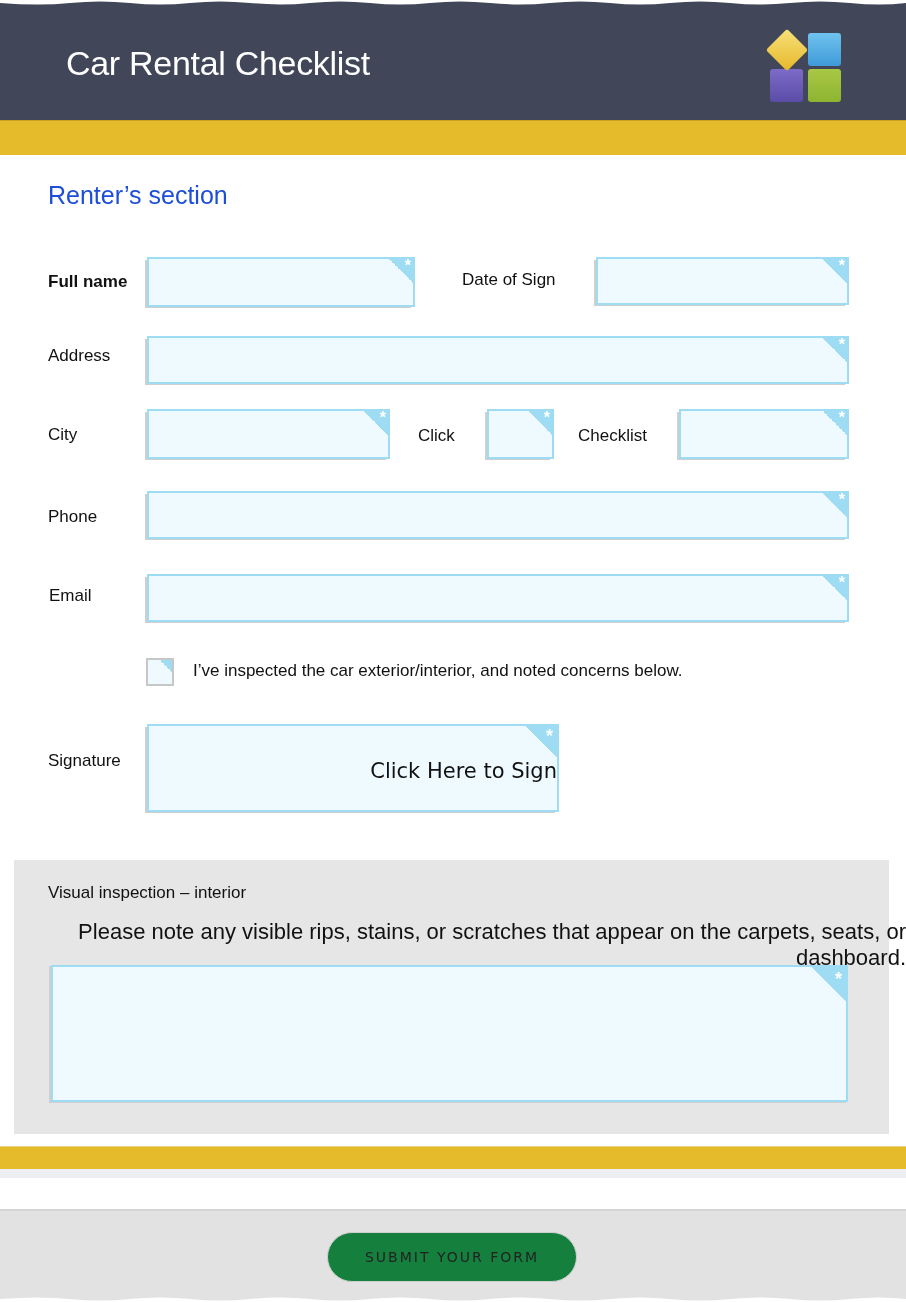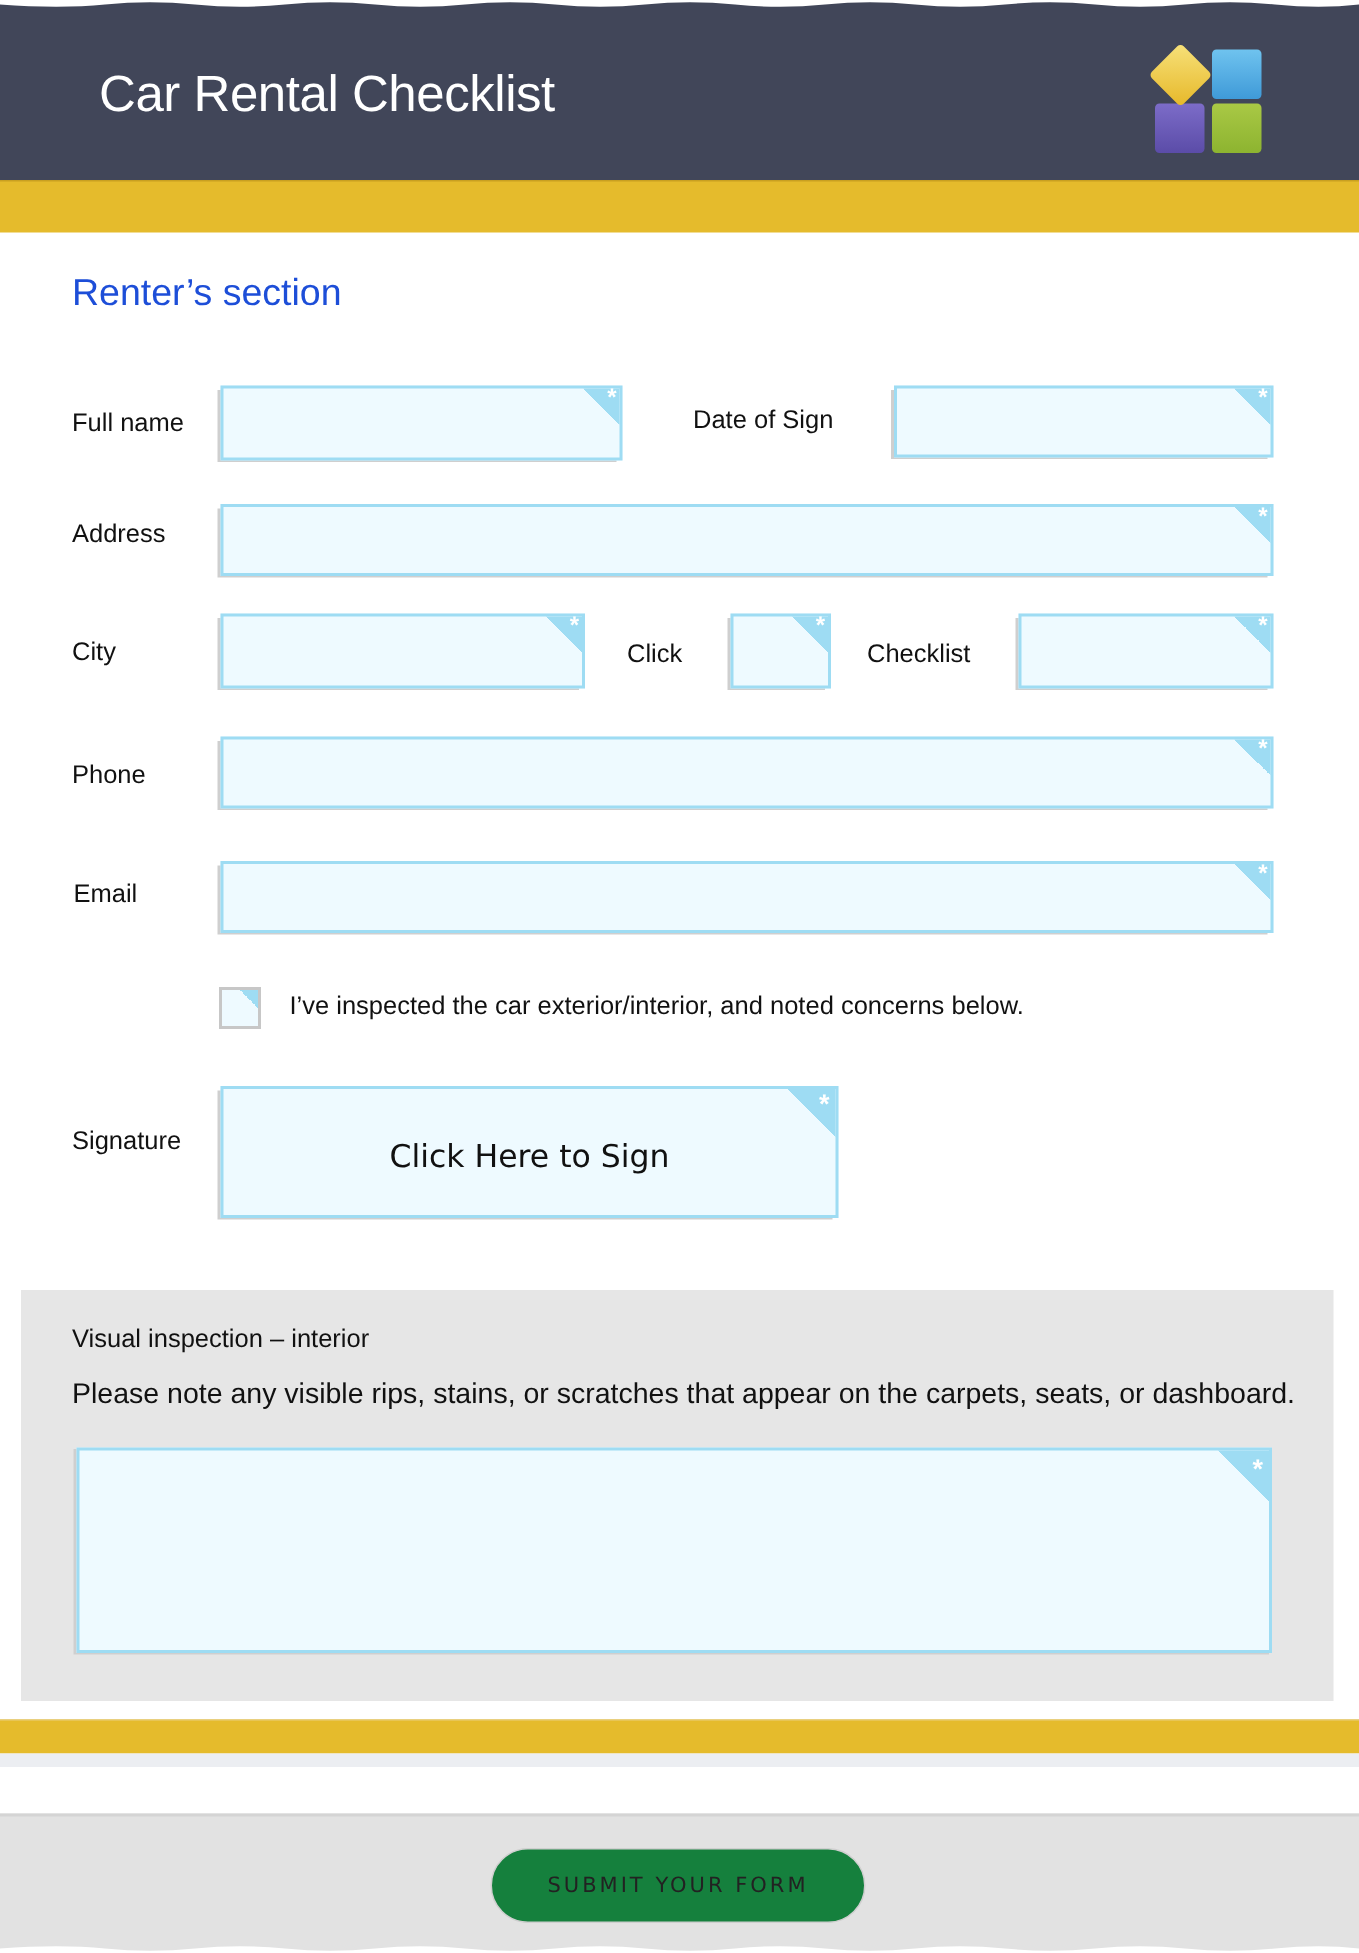--- a/index.html
+++ b/index.html
@@ -42,25 +42,25 @@
     background: linear-gradient(to top right, transparent 50%, #9edcf3 50%);
   }
   .field .req span {
     position: absolute; right: 2px; top: -2px; color: #fff; font-size: 16px; font-weight: bold;
   }
   .checkbox { position: absolute; left: 146px; top: 658px; width: 28px; height: 28px; box-sizing: border-box;
     background: #eefaff; border: 2px solid #c7c7c7; }
   .checkbox .corner { position: absolute; right: 0; top: 0; width: 12px; height: 12px;
     background: linear-gradient(to top right, transparent 50%, #9edcf3 50%); }
   .check-label { position: absolute; left: 193px; top: 661px; font-size: 17px; }
-  .sign-text { position: absolute; left: 0; right: 0; top: 33px; text-align: center; font-size: 21px;
+  .sign-text { position: absolute; left: 0; right: 0; top: 33px; text-align: right; font-size: 21px;
     font-family: "DejaVu Sans", sans-serif; color: #111; }
   .inspect-panel { position: absolute; left: 14px; top: 860px; width: 875px; height: 274px; background: #e6e6e6; }
   .inspect-title { position: absolute; left: 48px; top: 883px; font-size: 17px; }
-  .inspect-desc { position: absolute; left: 48px; top: 919px; font-size: 19px; text-align: right; }
+  .inspect-desc { position: absolute; left: 48px; top: 919px; font-size: 22px; text-align: right; }
   .yellow-bar2 { position: absolute; left: 0; top: 1146px; width: 906px; height: 22px; background: #e5bb2c;
     border-top: 1px solid #e9d080; }
   .light-strip { position: absolute; left: 0; top: 1169px; width: 906px; height: 9px; background: #eceef2; }
   .footer { position: absolute; left: 0; top: 1209px; width: 906px; height: 93px; background: #e2e2e2;
     border-top: 2px solid #d4d4d4; }
   .submit-btn { position: absolute; left: 327px; top: 1232px; width: 250px; height: 50px; box-sizing: border-box;
     background: #15803d; border: 1px solid #cfcfcf; border-radius: 25px;
     font-family: "DejaVu Sans", sans-serif; font-size: 14px; letter-spacing: 2px; color: #222;
     display: flex; align-items: center; justify-content: center; cursor: pointer; }
   .wave-bottom { position: absolute; left: 0; bottom: 0; width: 906px; height: 6px; }
@@ -77,21 +77,21 @@
     <div class="sq blue"></div>
     <div class="sq purple"></div>
     <div class="sq green"></div>
     <div class="sq diamond"></div>
   </div>
 </div>
 <div class="yellow-bar"></div>
 
 <div class="section-title">Renter’s section</div>
 
-<div class="label" style="left:48px; top:272px;">Full name</div>
+<div class="label" style="left:48px; top:272px;font-weight:bold;">Full name</div>
 <div class="field" style="left:147px; top:257px; width:268px; height:50px;">
   <div class="req">
       <span>*</span>
     </div>
 </div>
 
 <div class="label" style="left:462px; top:270px;">Date of Sign</div>
 <div class="field" style="left:596px; top:257px; width:253px; height:48px;">
   <div class="req">
       <span>*</span>

